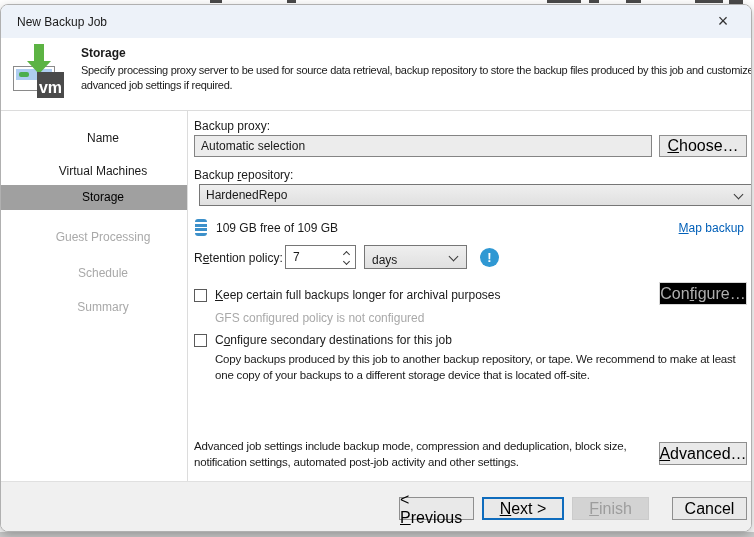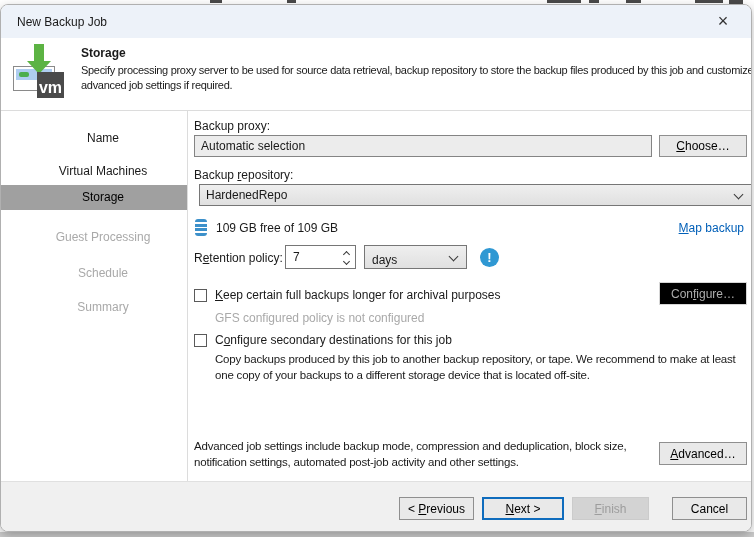--- a/index.html
+++ b/index.html
@@ -49,21 +49,21 @@
   .step.dis { color:#a9a9a9; }
 
   .content { position:absolute; left:187px; top:0; right:0; height:100%; }
   .content > * { position:absolute; }
   .lbl { color:#1a1a1a; }
   .u { text-decoration:underline; }
 
   .textbox { left:6px; top:24px; width:458px; height:22px; background:#ececec;
              border:1px solid #848484; padding:0 6px; line-height:20px; }
   .btn { background:#e9e9e9; border:1px solid #8f8f8f; color:#000;
-         display:flex; align-items:center; justify-content:center; font-size:12px; }
+         display:flex; align-items:center; justify-content:center; font-size:16px; }
   .btn.disabled { background:#000000; border-color:#d6d6d6; color:#aeaeae; }
 
   .combo { background:linear-gradient(#efefef,#e0e0e0); border:1px solid #767676;
            padding:0 24px 0 6px; line-height:20px; }
   .chev { position:absolute; width:7px; height:7px;
           border-right:1.5px solid #3a3a3a; border-bottom:1.5px solid #3a3a3a;
           transform:rotate(45deg); }
   .spin-chev { width:5px; height:5px; border-right:1.3px solid #3a3a3a; border-bottom:1.3px solid #3a3a3a; }
 
   .disk { left:7px; top:108px; width:12px; height:17px; border-radius:3px;

